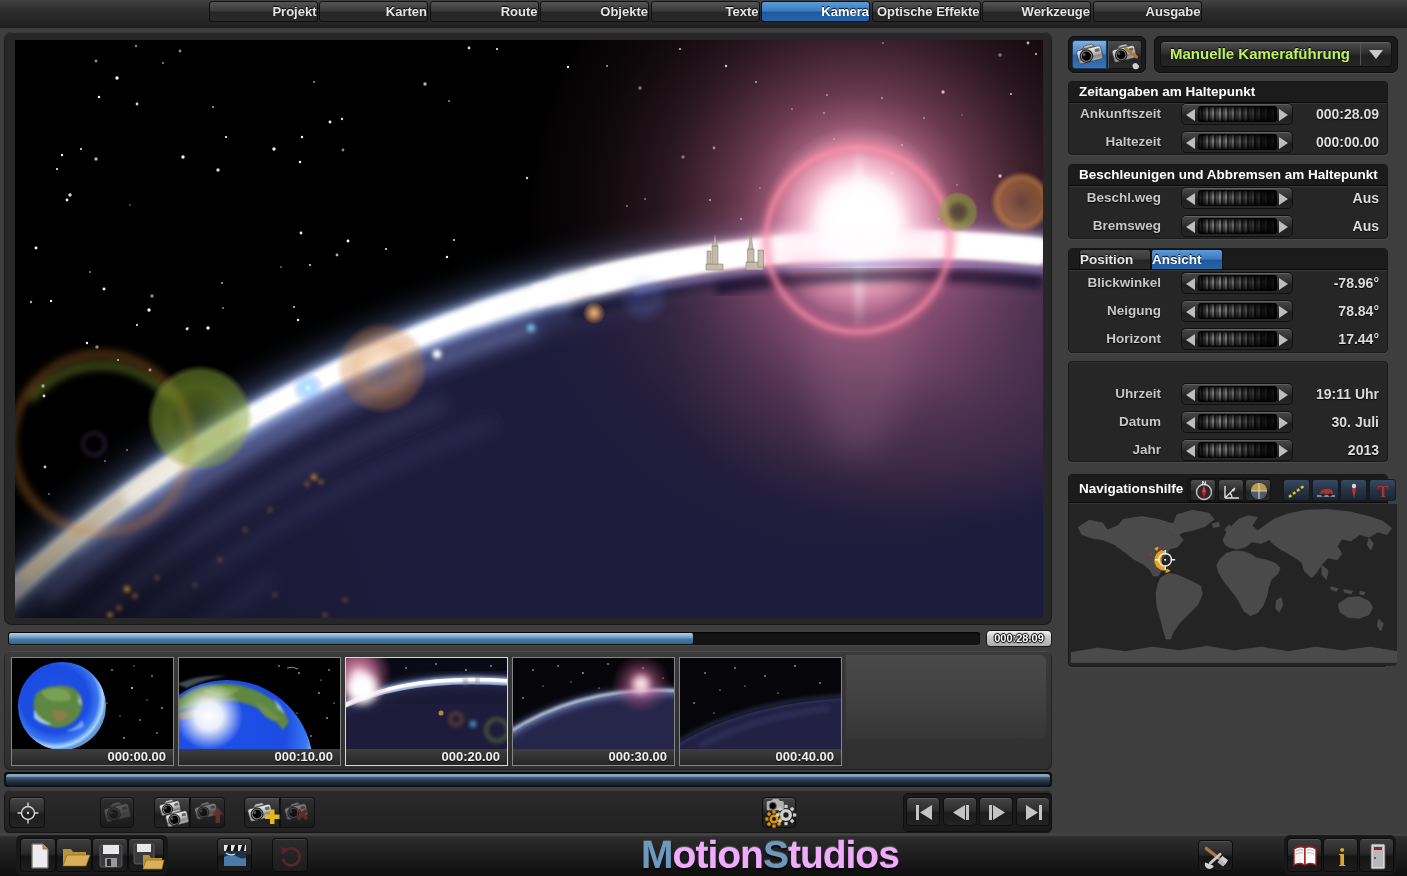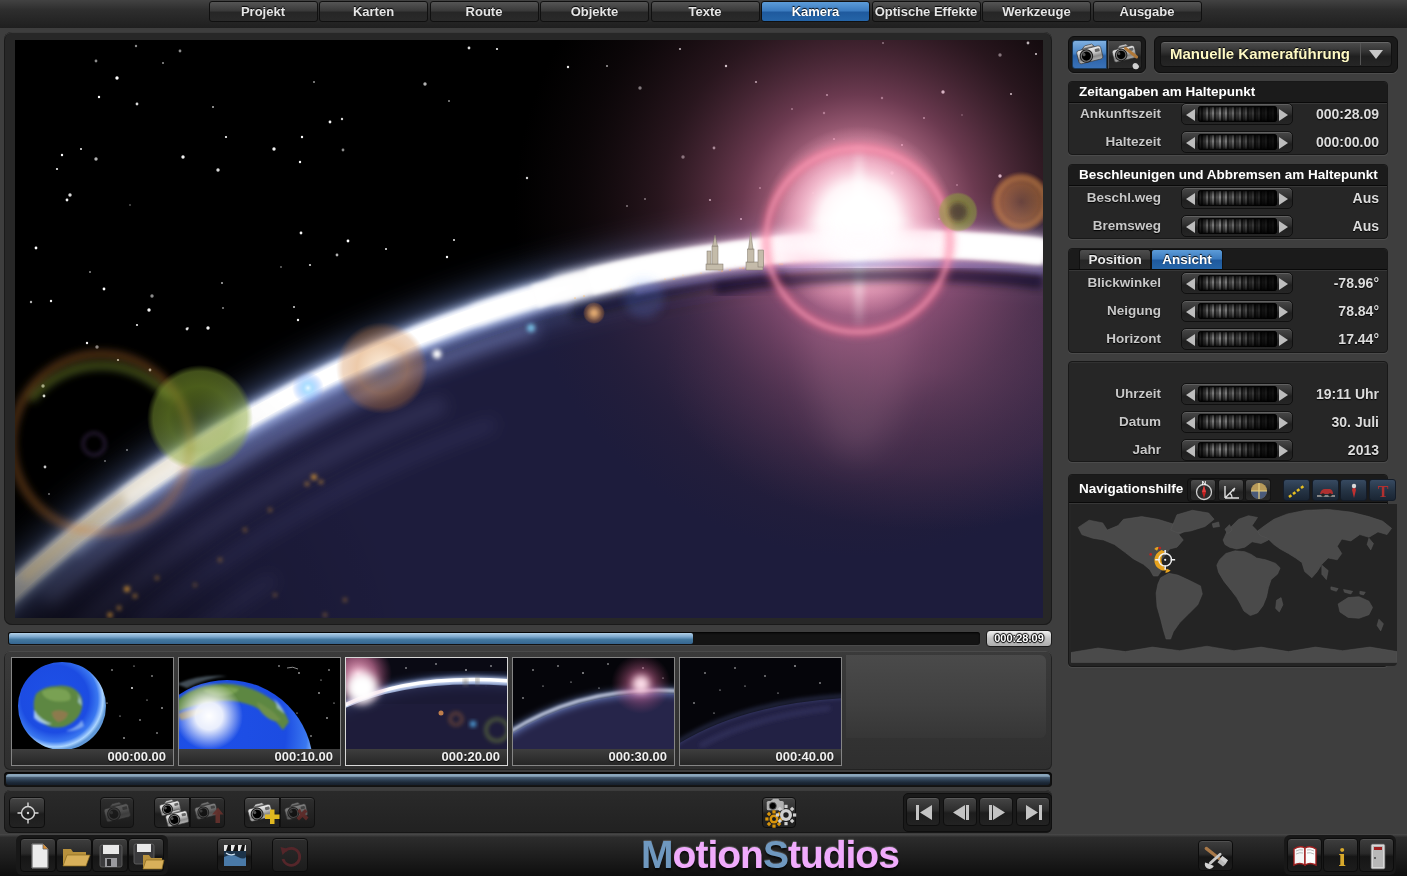--- a/index.html
+++ b/index.html
@@ -3,21 +3,21 @@
 *{margin:0;padding:0;box-sizing:border-box;}
 html,body{width:1407px;height:876px;overflow:hidden;background:#3d3d3d;
  font-family:"Liberation Sans",sans-serif;}
 .abs{position:absolute;}
 #app{position:relative;width:1407px;height:876px;background:#3e3e3e;}
 
 #topstrip{left:0;top:0;width:1407px;height:28px;
  background:linear-gradient(#424242,#2e2e2e 35%,#1f1f1f);}
 .tab{top:1px;height:21px;border-radius:3px;border:1px solid #101010;
  background:linear-gradient(#555 0%,#3a3a3a 45%,#262626 55%,#2a2a2a);
- color:#e6e6e6;font-size:13px;font-weight:bold;text-align:center;line-height:19px;
+ color:#e6e6e6;font-size:13px;font-weight:bold;text-align:right;line-height:19px;
  text-shadow:0 -1px 1px #000;}
 .tab.act{background:linear-gradient(#5d9cd8 0%,#3c7cc0 45%,#1f5a9e 55%,#2565a8);color:#fff;}
 
 #pframe{left:4px;top:32px;width:1048px;height:593px;border-radius:8px;
  background:#272727;box-shadow:inset 0 1px 0 #3a3a3a, inset 0 0 0 1px #1a1a1a;}
 #scene{left:15px;top:40px;width:1028px;height:578px;background:#000;overflow:hidden;}
 
 #ptrack{left:8px;top:632px;width:972px;height:13px;background:#141414;border-radius:3px;
  box-shadow:0 1px 0 #4a4a4a, inset 0 1px 2px #000;}
 #pfill{left:9px;top:633px;width:684px;height:11px;border-radius:2px;
@@ -74,21 +74,21 @@
 .spin .la,.spin .ra{position:absolute;top:5px;width:0;height:0;border-top:6px solid transparent;
  border-bottom:6px solid transparent;}
 .spin .la{left:4px;border-right:9px solid #bdbdbd;}
 .spin .ra{right:4px;border-left:9px solid #bdbdbd;}
 .spin .dial{position:absolute;left:16px;top:2px;width:79px;height:16px;border-radius:3px;
  background:repeating-linear-gradient(90deg,#777 0 2px,#161616 2px 4px,#3f3f3f 4px 6.6px);
  box-shadow:inset 0 0 3px #000;border:1px solid #0c0c0c;}
 .spin .dialshade{position:absolute;left:16px;top:2px;width:79px;height:16px;border-radius:3px;
  background:linear-gradient(90deg,rgba(0,0,0,.85),rgba(0,0,0,.1) 14%,rgba(0,0,0,0) 30%,rgba(0,0,0,.45) 62%,rgba(0,0,0,.78) 82%,rgba(0,0,0,.9)),linear-gradient(rgba(0,0,0,.55),rgba(255,255,255,.10) 45%,rgba(0,0,0,.65));}
 .rtab{position:absolute;top:0px;height:20px;border-radius:3px 3px 0 0;border:1px solid #101010;border-bottom:none;
- color:#e8e8e8;font-size:13.5px;font-weight:bold;text-align:center;line-height:19px;text-shadow:0 -1px 1px #000;}
+ color:#e8e8e8;font-size:13.5px;font-weight:bold;text-align:left;line-height:19px;text-shadow:0 -1px 1px #000;}
 </style></head><body>
 <div id="app">
     <div class="abs" id="topstrip"></div>
     <div class="abs tab" style="left:208.5px;width:109px">Projekt</div>
     <div class="abs tab" style="left:319.0px;width:109px">Karten</div>
     <div class="abs tab" style="left:429.5px;width:109px">Route</div>
     <div class="abs tab" style="left:540.0px;width:109px">Objekte</div>
     <div class="abs tab" style="left:650.5px;width:109px">Texte</div>
     <div class="abs tab act" style="left:761.0px;width:109px">Kamera</div>
     <div class="abs tab" style="left:871.5px;width:109px">Optische Effekte</div>
@@ -850,21 +850,21 @@
 <rect x="28" y="12" width="6" height="4" rx="1" fill="#666"></rect>
 </g>
         </svg></div>
       <svg width="34" height="29" viewBox="0 0 34 29" style="position:absolute;left:0;top:0">
         <rect x="14" y="10" width="17" height="3" rx="1.5" transform="rotate(38 22 11)" fill="#b07838"></rect>
         <path d="M26 22 A 3.2 3.2 0 1 0 30 25 L 28 22.5 Z" fill="#d0d0d0"></path>
       </svg>
     </div>
     <div class="abs" style="left:1154px;top:36px;width:244px;height:37px;border-radius:6px;background:#1a1a1a;border:1px solid #0e0e0e;box-shadow:0 1px 0 rgba(255,255,255,.08)"></div>
     <div class="abs" style="left:1160px;top:41px;width:232px;height:26px;border-radius:4px;background:linear-gradient(#4e4e4e,#333 40%,#1f1f1f 60%,#262626);border:1px solid #101010;box-shadow:inset 0 1px 0 rgba(255,255,255,.15)"></div>
-    <div class="abs" style="left:1160px;top:41px;width:200px;height:26px;color:#fef9c3;font-size:15px;font-weight:bold;text-align:center;line-height:25px;text-shadow:0 -1px 1px #000">Manuelle Kameraführung</div>
+    <div class="abs" style="left:1160px;top:41px;width:200px;height:26px;color:#bef264;font-size:15px;font-weight:bold;text-align:center;line-height:25px;text-shadow:0 -1px 1px #000">Manuelle Kameraführung</div>
     <div class="abs" style="left:1360px;top:43px;width:1px;height:22px;background:#555"></div>
     <div class="abs" style="left:1369px;top:50px;width:0;height:0;border-left:7px solid transparent;border-right:7px solid transparent;border-top:9px solid #c8c8c8"></div>
     <div class="rpanel abs" style="top:81px;height:74px">
       <div class="rphead">Zeitangaben am Haltepunkt</div>
       <div class="rlab" style="top:24px">Ankunftszeit</div>
       <div class="spin" style="left:112px;top:21px">
         <div class="la"></div>
         <div class="dial"></div>
         <div class="dialshade"></div>
         <div class="ra"></div>

